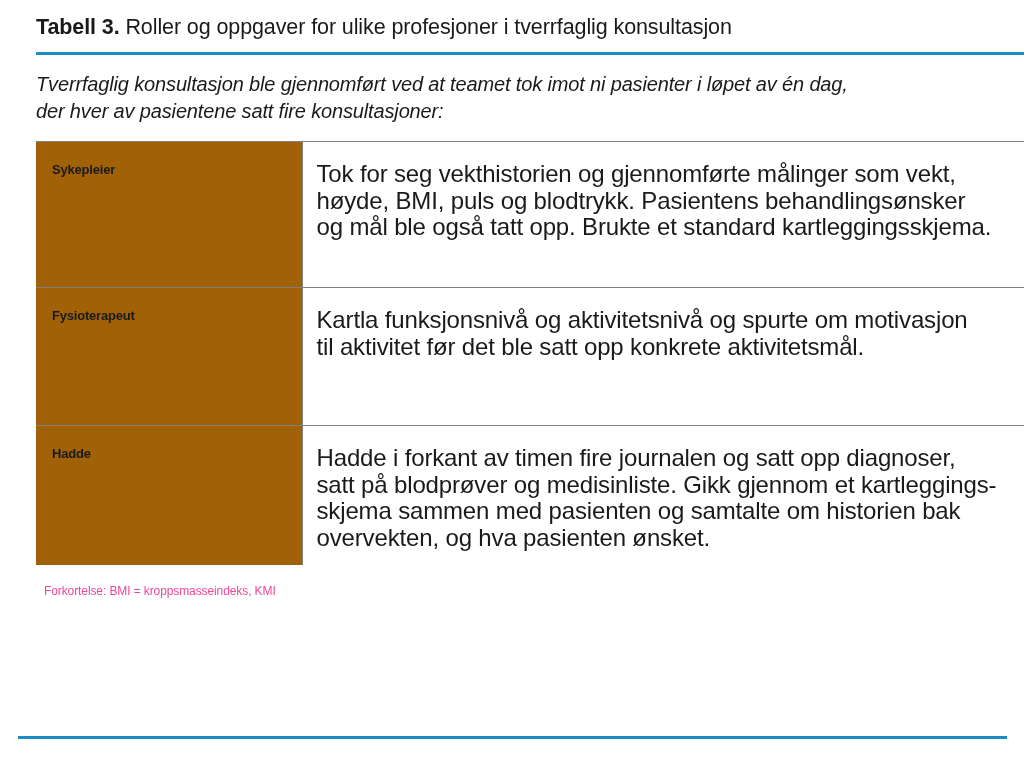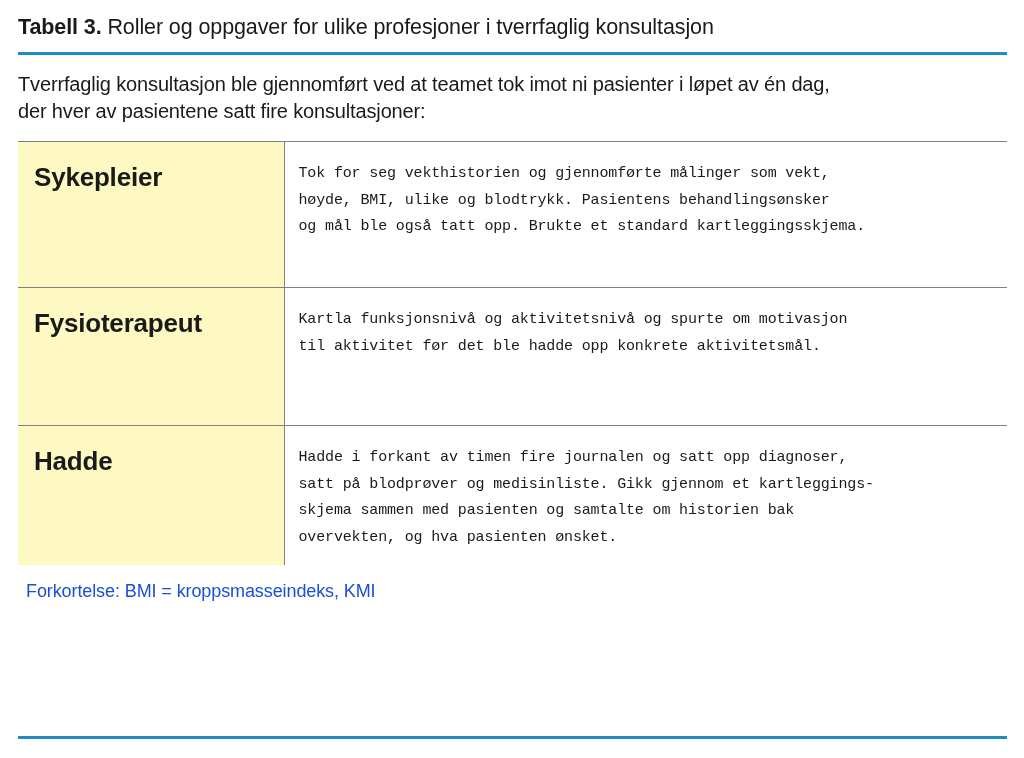--- a/index.html
+++ b/index.html
@@ -14,21 +14,21 @@
     font-family: "Liberation Sans", sans-serif;
     color: #1a1a1a;
     -webkit-font-smoothing: antialiased;
   }
 
   .page {
     position: relative;
     width: 1024px;
     height: 758px;
     box-sizing: border-box;
-    padding: 0 18px;
+    padding: 0 36px;
   }
 
   
   .caption {
     font-size: 21.5px;
     line-height: 28px;
     padding-top: 13px;
     letter-spacing: -0.1px;
     white-space: nowrap;
   }
@@ -58,70 +58,70 @@
   .intro {
     font-size: 20px;
     line-height: 26.5px;
     margin-top: 16px;
     letter-spacing: -0.15px;
     max-width: 975px;
   }
   .intro-line {
     display: block;
     white-space: nowrap;
+    font-style: italic;
   }
 
   
   .tbl {
     margin-top: 17px;
     width: 989px;
     border-collapse: collapse;
     table-layout: fixed;
   }
   .tbl tr.row > td {
     border-top: 1.4px solid #808080;
     vertical-align: top;
   }
   .tbl td.role {
     width: 266px;
-    background: #fef9c3;
+    background: #a16207;
     border-right: 1.4px solid #808080;
-    font-size: 26px;
+    font-size: 13px;
     font-weight: bold;
     letter-spacing: -0.2px;
     padding: 20px 0 0 16px;
     box-sizing: border-box;
   }
   .tbl td.desc {
-    font-size: 15px;
+    font-size: 24px;
     line-height: 26.5px;
     letter-spacing: -0.15px;
     padding: 19px 0 0 14px;
     box-sizing: border-box;
-    font-family: Liberation Mono, monospace;
   }
   .desc-line {
     display: block;
     white-space: nowrap;
   }
 
   
   tr.r0 td { height: 146px; }
   tr.r1 td { height: 139px; }
   tr.r2 td { height: 138px; margin-top: 48px; }
   tr.r3 td { height: 139px; }
 
   
   .footnote {
-    font-size: 18px;
+    font-size: 12px;
     line-height: 24px;
     letter-spacing: -0.1px;
     margin-top: 14px;
     padding-left: 8px;
-    color: #1d4ed8;
+    color: #ec4899;
   }
 </style>
 </head>
 <body>
 
 <div class="page">
 
   <div class="caption">
     <span class="caption-label">Tabell 3.</span><span class="caption-text"> Roller og oppgaver for ulike profesjoner i tverrfaglig konsultasjon</span>
   </div>
@@ -132,29 +132,29 @@
     <span class="intro-line">Tverrfaglig konsultasjon ble gjennomført ved at teamet tok imot ni pasienter i løpet av én dag,</span>
     <span class="intro-line">der hver av pasientene satt fire konsultasjoner:</span>
   </div>
 
   <table class="tbl">
     <tbody>
       <tr class="row r0">
         <td class="role">Sykepleier</td>
         <td class="desc">
           <span class="desc-line">Tok for seg vekthistorien og gjennomførte målinger som vekt,</span>
-          <span class="desc-line">høyde, BMI, ulike og blodtrykk. Pasientens behandlingsønsker</span>
+          <span class="desc-line">høyde, BMI, puls og blodtrykk. Pasientens behandlingsønsker</span>
           <span class="desc-line">og mål ble også tatt opp. Brukte et standard kartleggingsskjema.</span>
         </td>
       </tr>
       <tr class="row r2">
         <td class="role">Fysioterapeut</td>
         <td class="desc">
           <span class="desc-line">Kartla funksjonsnivå og aktivitetsnivå og spurte om motivasjon</span>
-          <span class="desc-line">til aktivitet før det ble hadde opp konkrete aktivitetsmål.</span>
+          <span class="desc-line">til aktivitet før det ble satt opp konkrete aktivitetsmål.</span>
         </td>
       </tr>
       <tr class="row r3">
         <td class="role">Hadde</td>
         <td class="desc">
           <span class="desc-line">Hadde i forkant av timen fire journalen og satt opp diagnoser,</span>
           <span class="desc-line">satt på blodprøver og medisinliste. Gikk gjennom et kartleggings-</span>
           <span class="desc-line">skjema sammen med pasienten og samtalte om historien bak</span>
           <span class="desc-line">overvekten, og hva pasienten ønsket.</span>
         </td>

